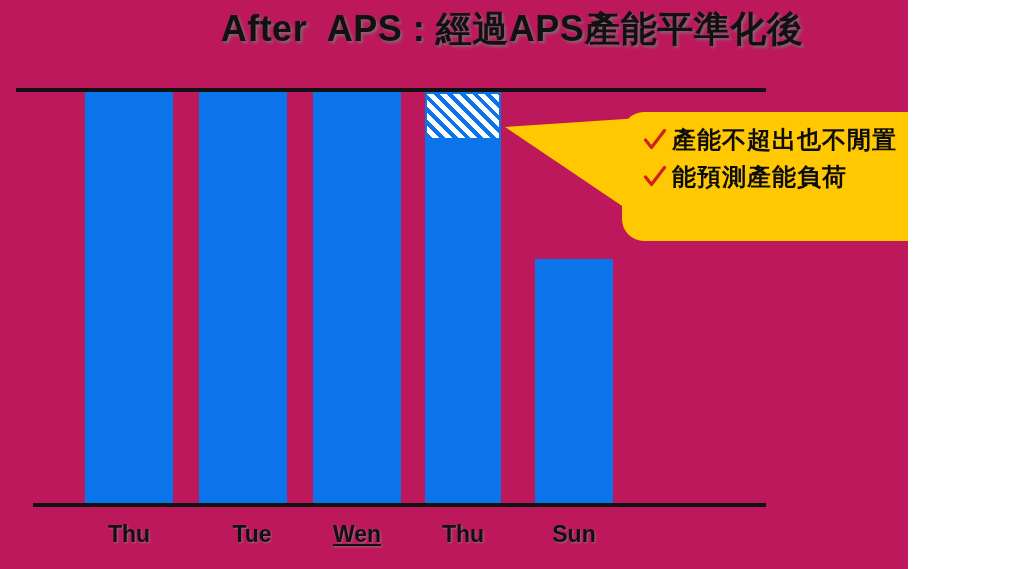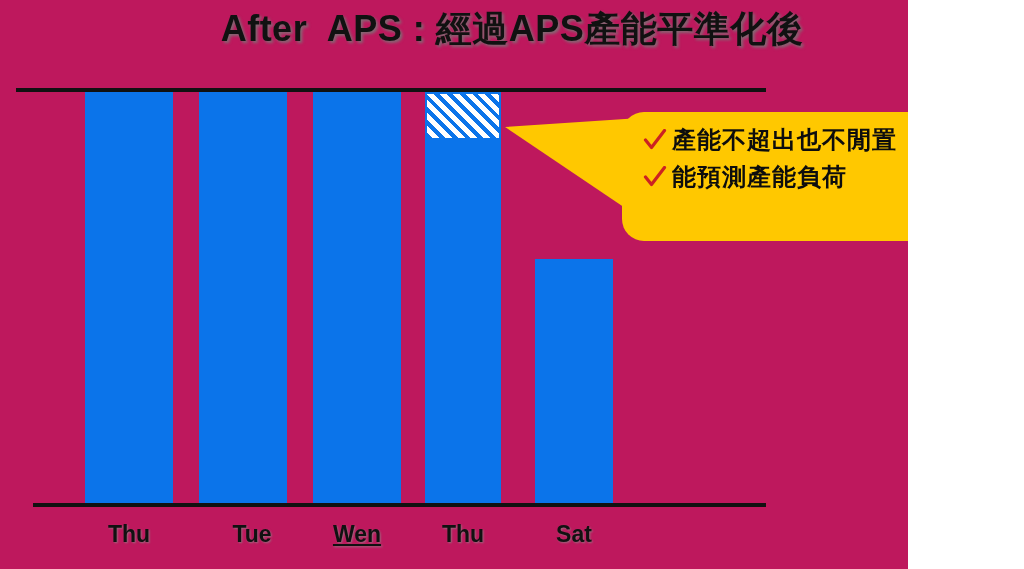--- a/index.html
+++ b/index.html
@@ -148,21 +148,21 @@
         <div class="bar-hatch" style="left: 425px; top: 92px; width: 76px; height: 48px;"></div>
         <div class="bar" style="left: 425px; top: 139px; width: 76px; height: 364px; background: rgb(11, 116, 234);"></div>
         <div class="bar" style="left: 535px; top: 259px; width: 78px; height: 244px; background: rgb(11, 116, 234);"></div>
       </div>
 
     <div id="labels-layer">
         <div class="cat-label" style="left: 65px; width: 128px;">Thu</div>
         <div class="cat-label" style="left: 188px; width: 128px;">Tue</div>
         <div class="cat-label" style="left: 293px; width: 128px; text-decoration: underline;">Wen</div>
         <div class="cat-label" style="left: 405px; width: 116px;">Thu</div>
-        <div class="cat-label" style="left: 515px; width: 118px;">Sat</div>
+        <div class="cat-label" style="left: 515px; width: 118px;">Sun</div>
       </div>
   </div>
 
   <svg id="callout-tail" viewBox="0 0 140 135">
     <polygon points="5,27 140,18 140,118" fill="#ffc800"></polygon>
   </svg>
 
   <div id="callout-box">
 
     <div class="callout-row">

